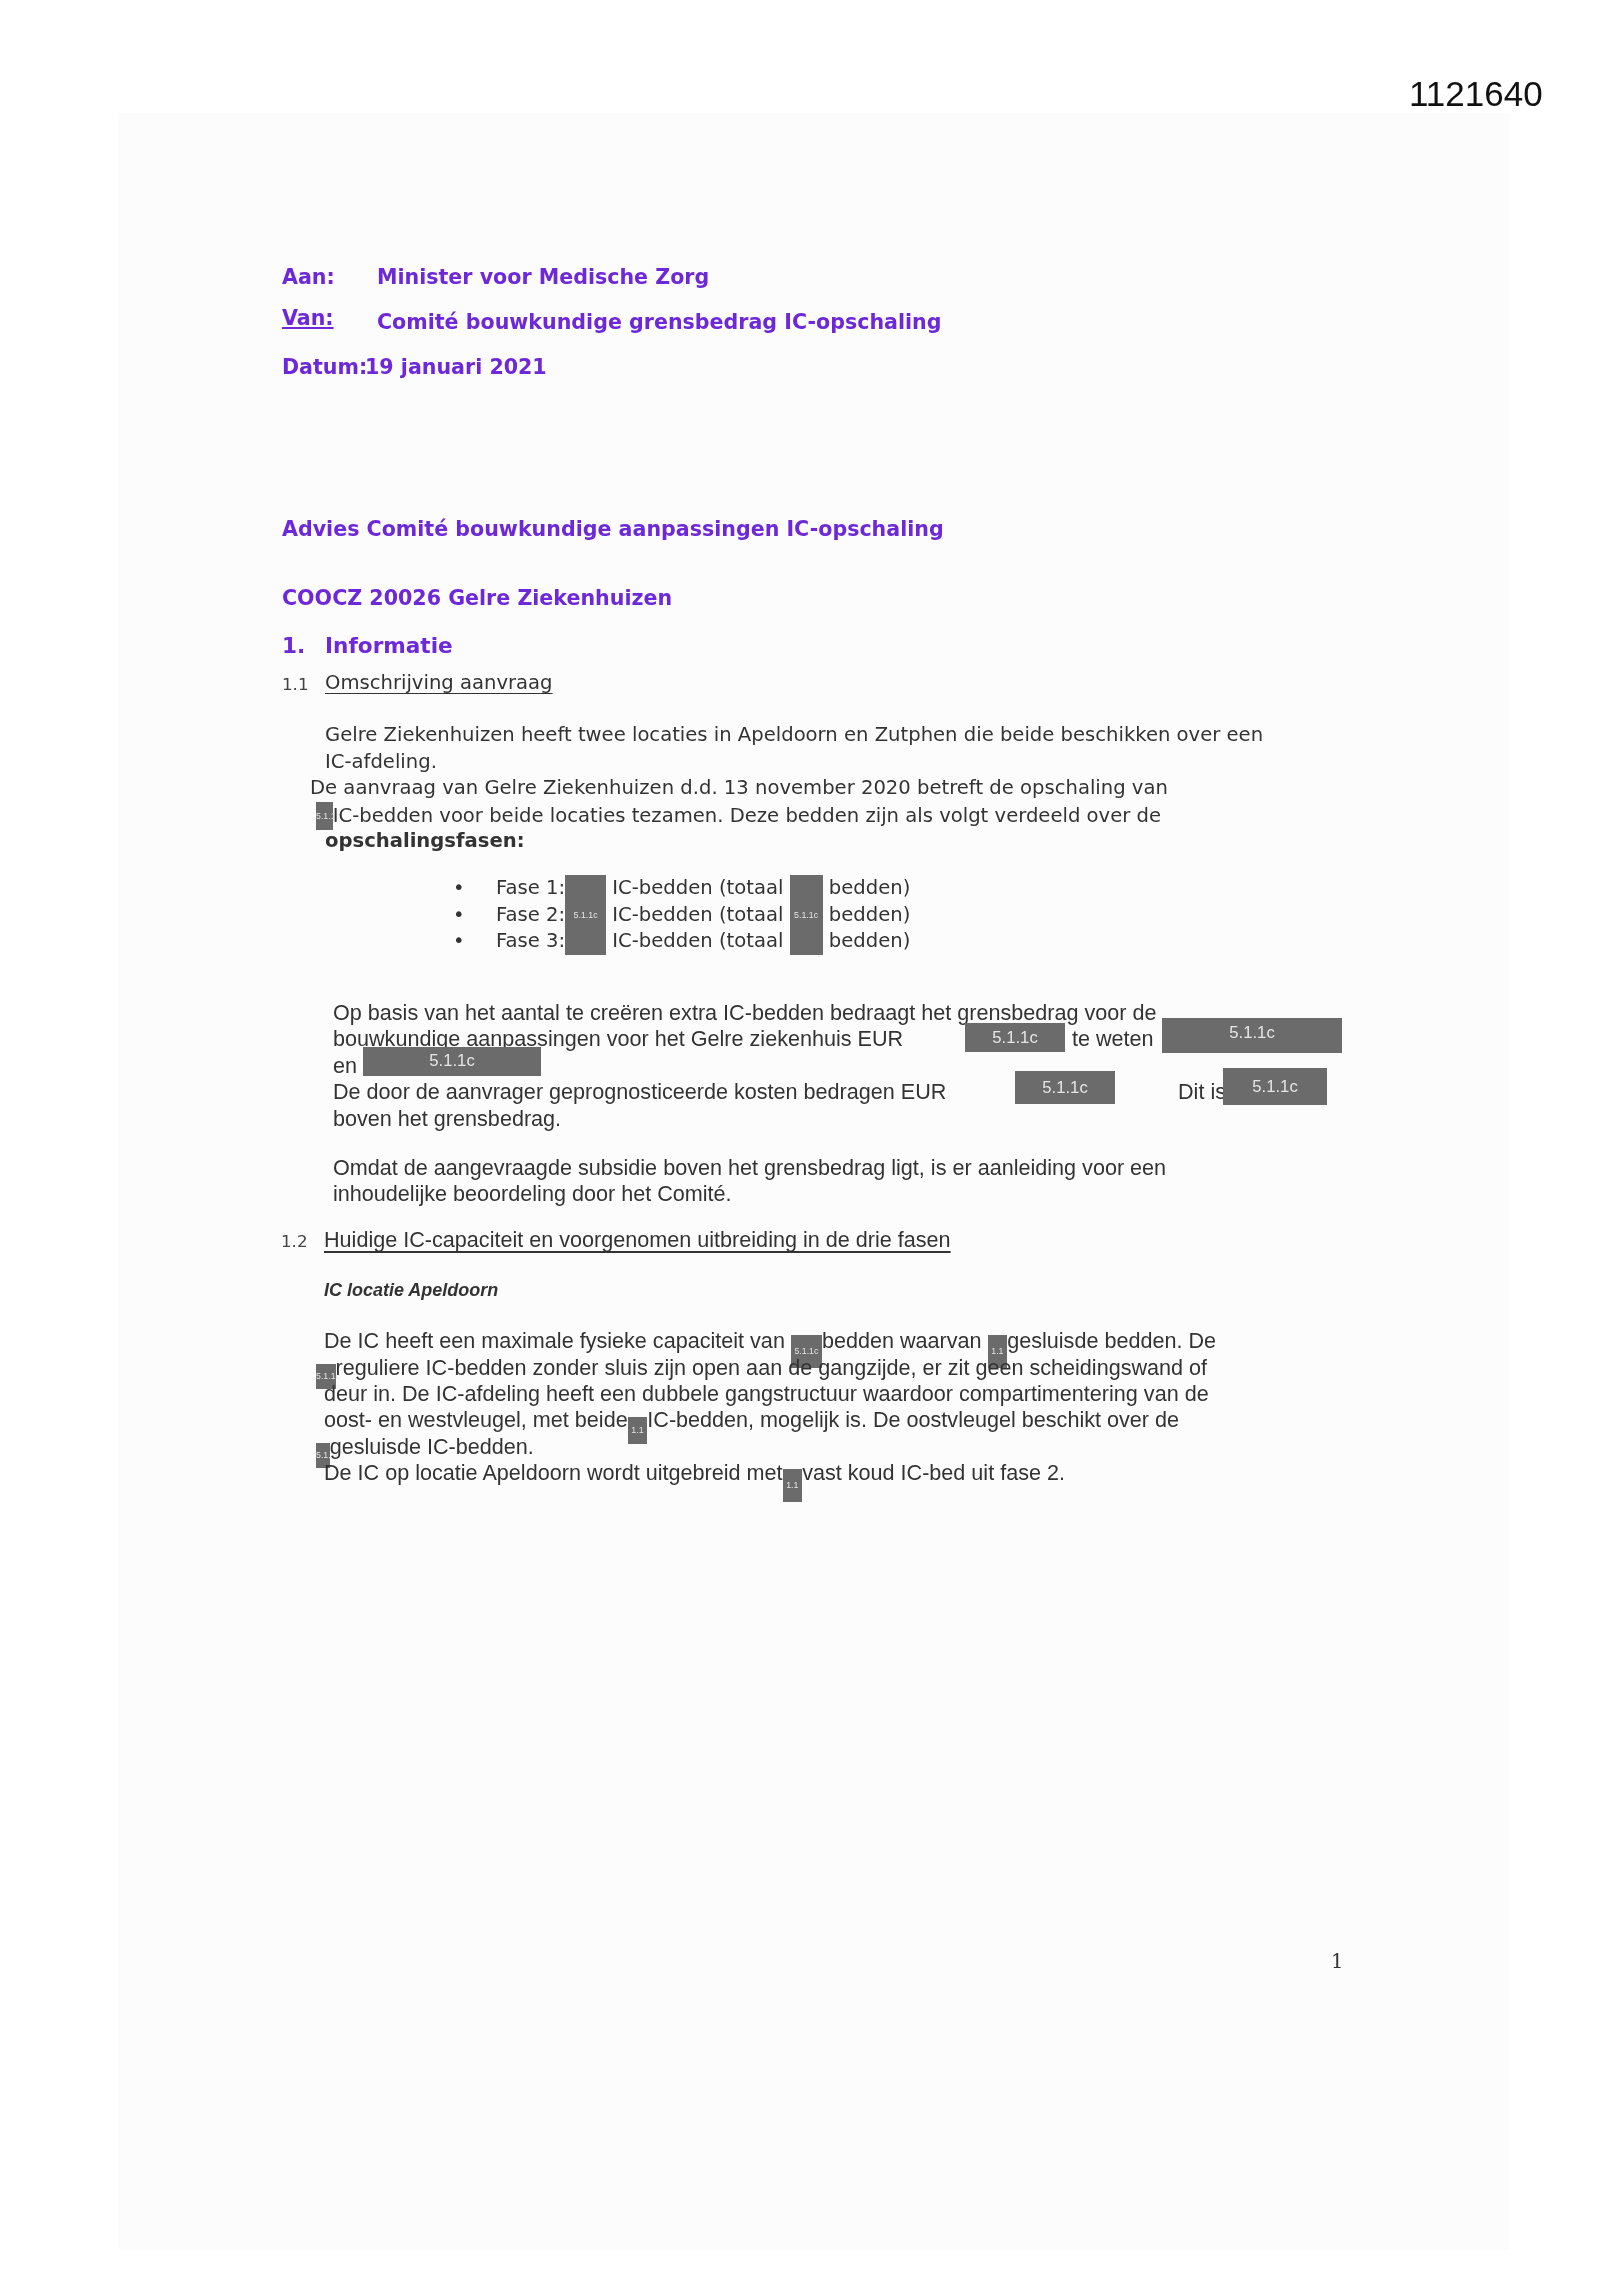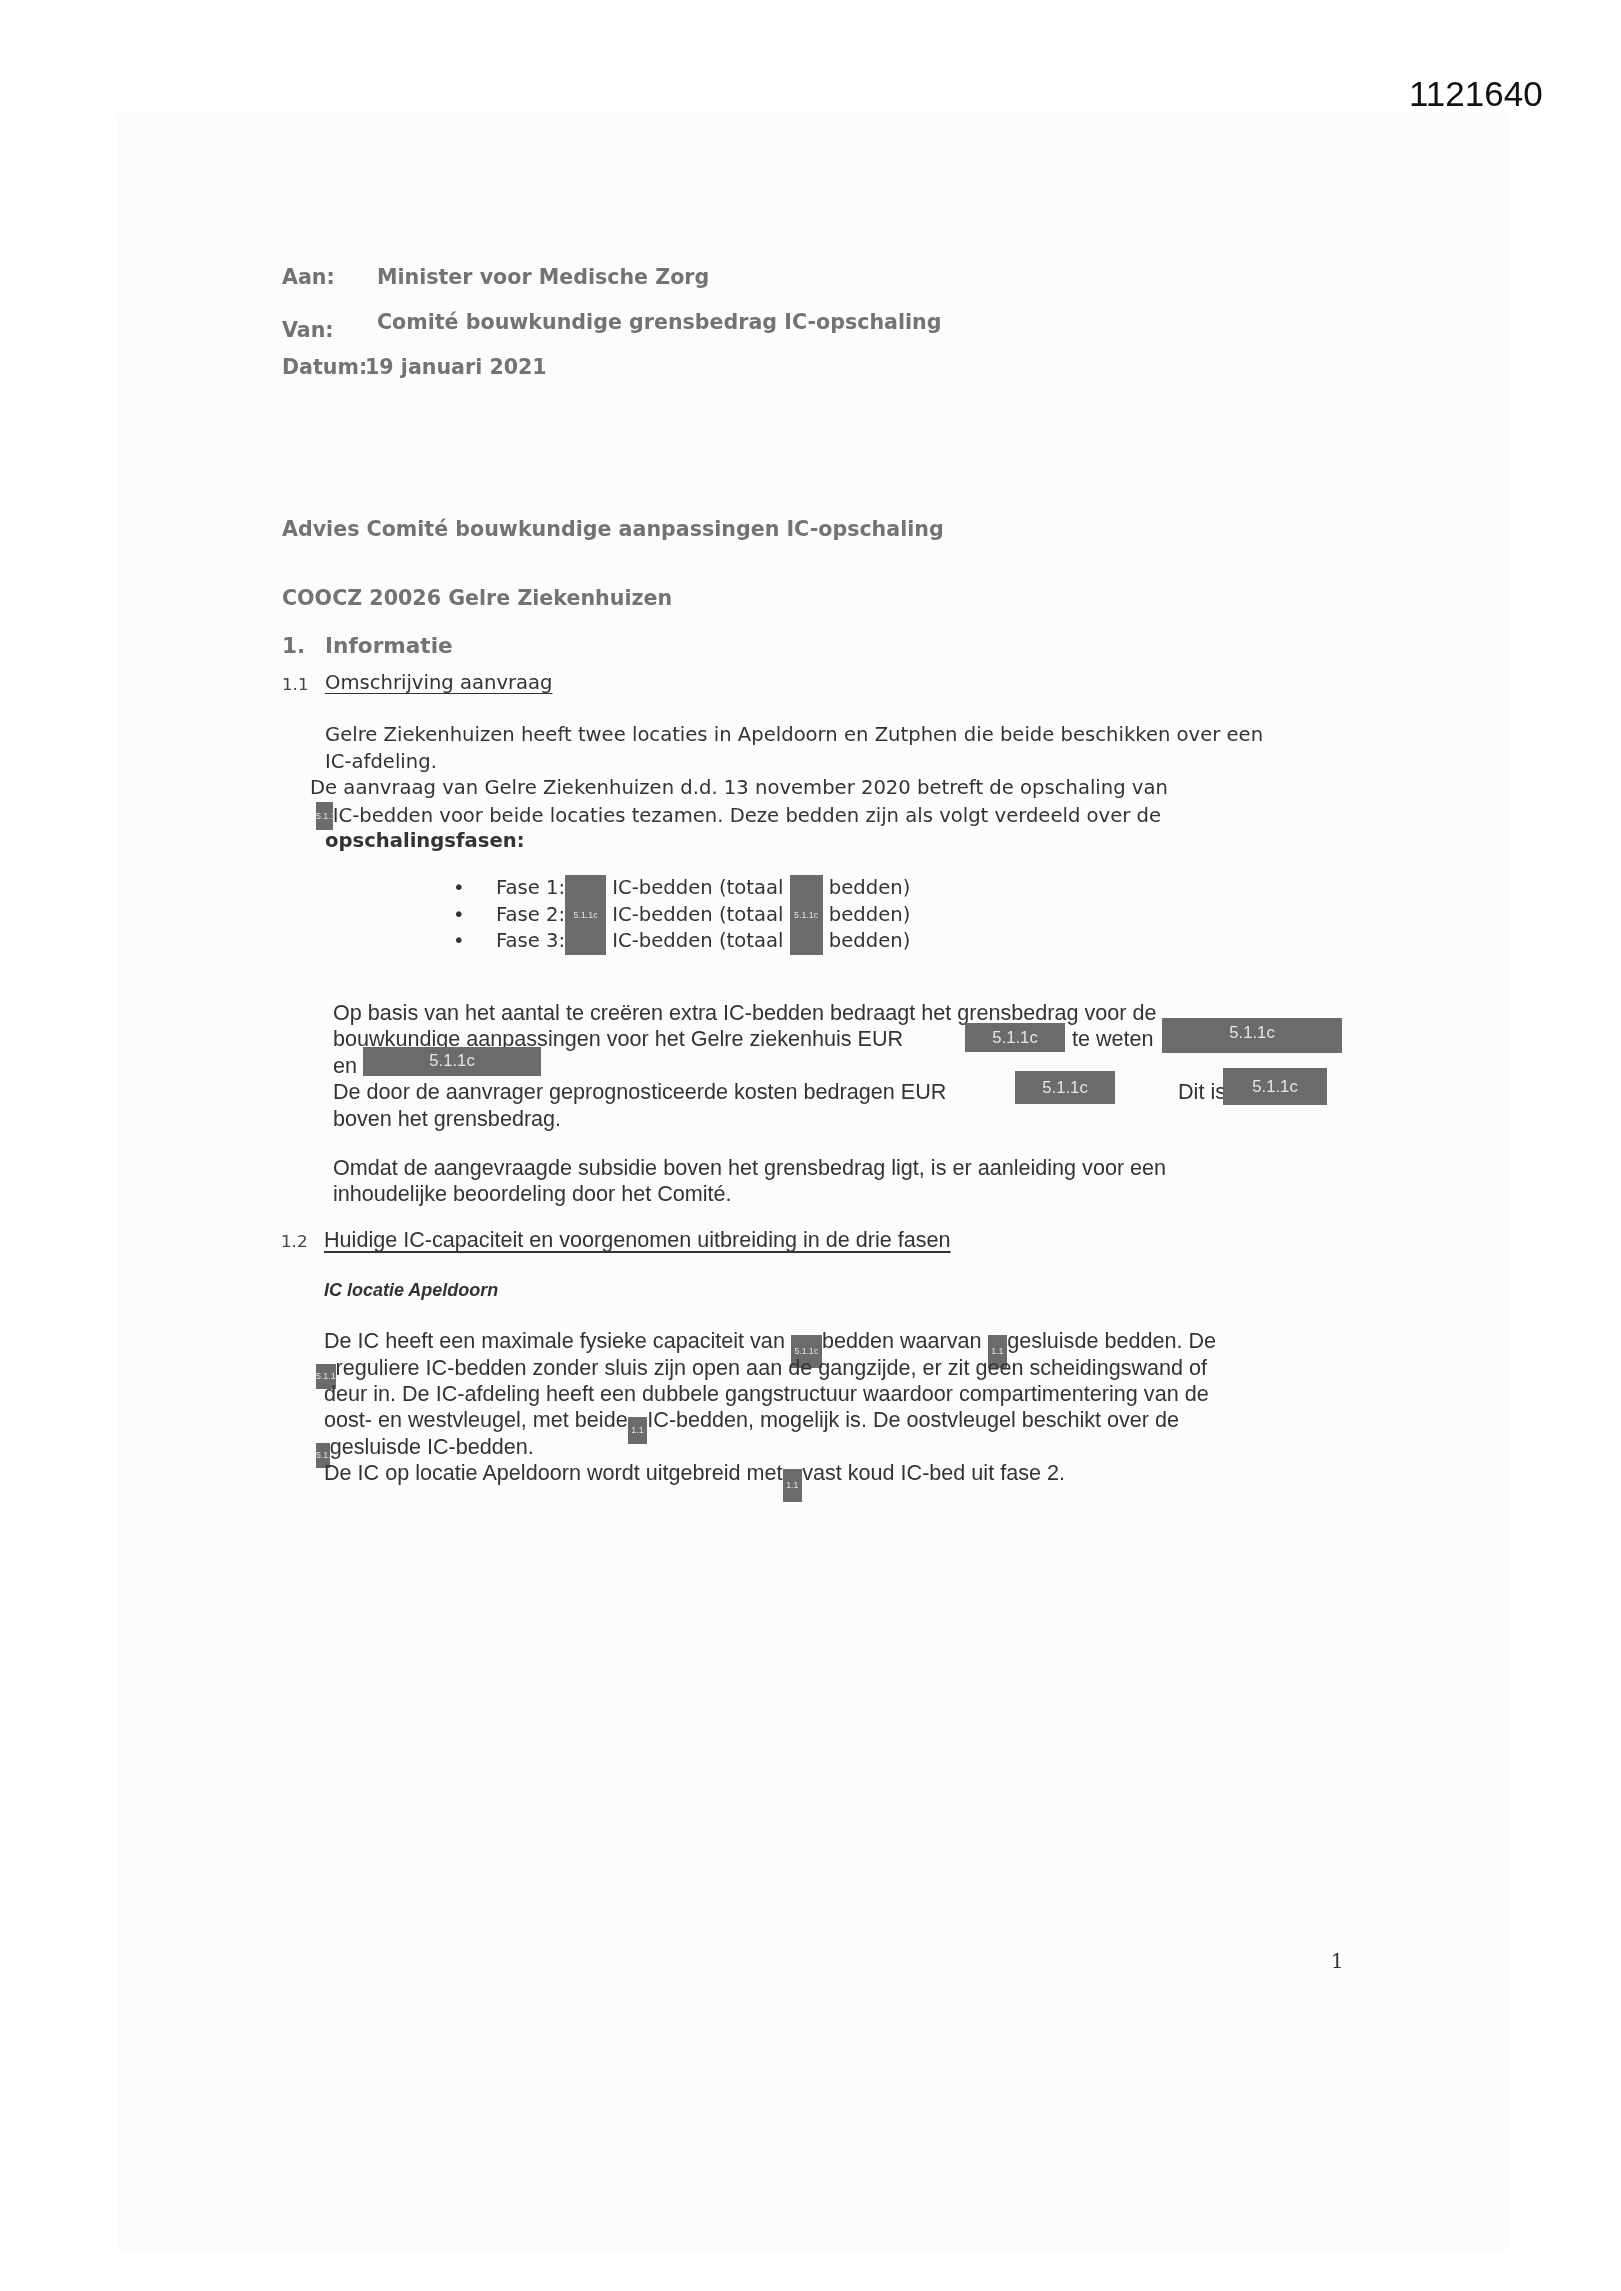--- a/index.html
+++ b/index.html
@@ -3,40 +3,40 @@
 <meta charset="utf-8">
 <style>
   html, body { margin: 0; padding: 0; }
   body {
     width: 1621px; height: 2292px; background: #ffffff; position: relative;
     font-family: "DejaVu Sans", sans-serif; color: #2b2b2b; overflow: hidden;
   }
   .page-shade { position: absolute; left: 118px; top: 113px; width: 1392px; height: 2137px; background: #fcfcfc; }
   .docnum { position: absolute; left: 1409px; top: 74px; font-family: "Liberation Sans", sans-serif; font-size: 35px; color: #111; }
   .abs { position: absolute; white-space: nowrap; }
-  .hdr { font-weight: bold; font-size: 20.6px; color: #737373; }
+  .hdr { font-weight: bold; font-size: 20.6px; color: #6d28d9; }
   .body-txt { font-size: 19.6px; line-height: 26.5px; color: #333; }
   .narrow { font-family: "Liberation Sans", sans-serif; font-size: 21.6px; line-height: 26.5px; color: #333; transform-origin: left top; }
   .sec-num { font-size: 16.7px; color: #444; }
   .u { text-decoration: underline; text-underline-offset: 3.9px; }
   .redact { display: inline-block; background: #6b6b6b; color: #e6e6e6; font-family: "Liberation Sans", sans-serif; font-size: 16.7px; text-align: center; vertical-align: middle; }
   .redact.tiny { font-size: 8.8px; line-height: 29px; }
   .bullet { display:inline-block; width: 43px; }
   .pagenum { position: absolute; left: 1331px; top: 1950px; font-family: "DejaVu Serif", serif; font-size: 19.6px; color: #333; }
 </style>
 </head>
 <body>
 
 <div class="page-shade"></div>
 
 <div class="docnum">1121640</div>
 
 <div class="abs hdr" style="left:282px; top:265px;">Aan:</div>
 <div class="abs hdr" style="left:377px; top:265px;">Minister voor Medische Zorg</div>
-<div class="abs hdr" style="left:282px; top:318px;">Van:</div>
+<div class="abs hdr" style="left:282px; top:306px;text-decoration:underline;">Van:</div>
 <div class="abs hdr" style="left:377px; top:310px;">Comité bouwkundige grensbedrag IC-opschaling</div>
 <div class="abs hdr" style="left:282px; top:355px;">Datum:</div>
 <div class="abs hdr" style="left:365px; top:355px;">19 januari 2021</div>
 
 <div class="abs hdr" style="left:282px; top:517px;">Advies Comité bouwkundige aanpassingen IC-opschaling</div>
 <div class="abs hdr" style="left:282px; top:586px;">COOCZ 20026 Gelre Ziekenhuizen</div>
 
 <div class="abs hdr" style="left:282px; top:633px; font-size:21.6px;">1.</div>
 <div class="abs hdr" style="left:325px; top:633px; font-size:21.6px;">Informatie</div>
 

